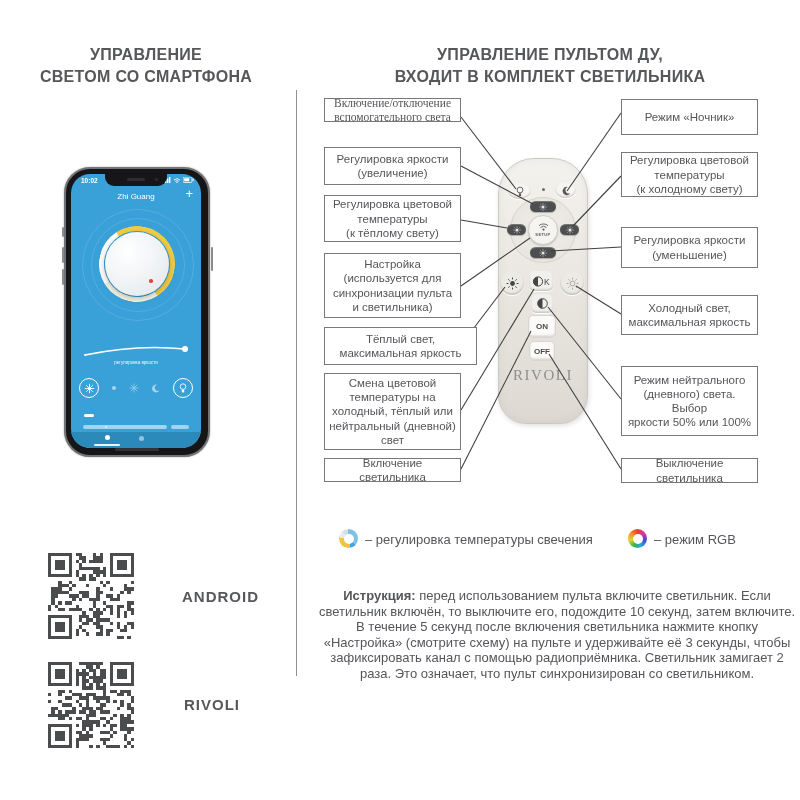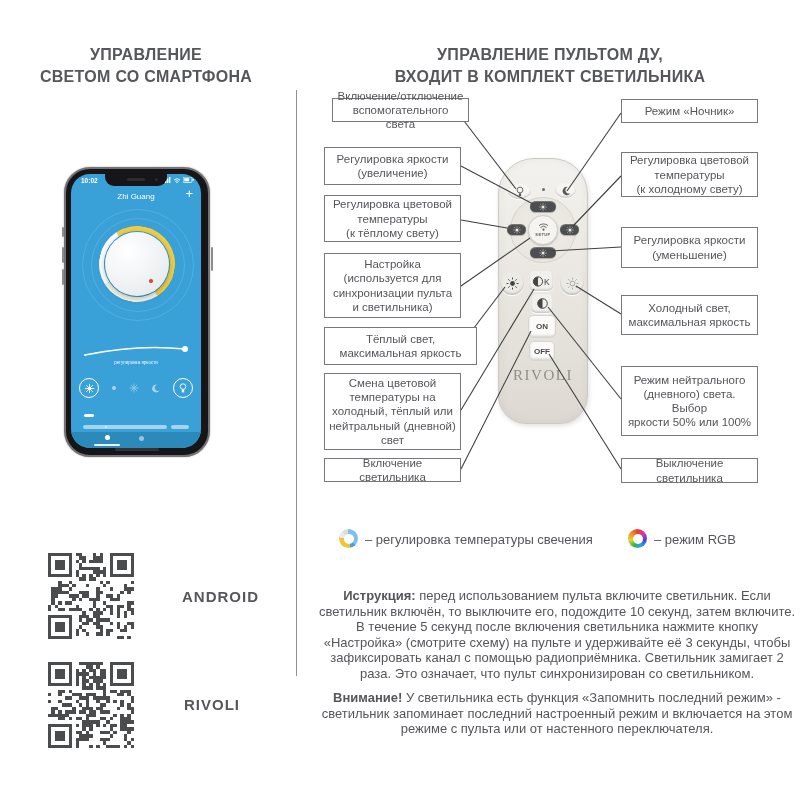--- a/index.html
+++ b/index.html
@@ -873,55 +873,54 @@
     <line x1="461" y1="410" x2="534" y2="289"></line>
     <line x1="461" y1="469" x2="531" y2="331"></line>
     <line x1="621" y1="113" x2="567" y2="191"></line>
     <line x1="621" y1="176" x2="573" y2="226"></line>
     <line x1="621" y1="247" x2="551" y2="251"></line>
     <line x1="621" y1="314" x2="576" y2="286"></line>
     <line x1="621" y1="399" x2="548" y2="307"></line>
     <line x1="621" y1="469" x2="549" y2="354"></line>
   </svg>
 
-  <div class="co" style="left:332px;top:98px;width:137px;height:24px;"><span>Включение/отключение
+  <div class="co" style="left:324px;top:98px;width:137px;height:24px;font-family:Liberation Serif, serif;"><span>Включение/отключение
 вспомогательного света</span></div>
   <div class="co" style="left:324px;top:147px;width:137px;height:38px;"><span>Регулировка яркости
 (увеличение)</span></div>
   <div class="co" style="left:324px;top:195px;width:137px;height:47px;"><span>Регулировка цветовой
 температуры
 (к тёплому свету)</span></div>
   <div class="co" style="left:324px;top:253px;width:137px;height:65px;"><span>Настройка
 (используется для
 синхронизации пульта
 и светильника)</span></div>
   <div class="co" style="left:324px;top:327px;width:153px;height:38px;"><span>Тёплый свет,
 максимальная яркость</span></div>
   <div class="co" style="left:324px;top:373px;width:137px;height:77px;"><span>Смена цветовой
 температуры на
 холодный, тёплый или
 нейтральный (дневной)
 свет</span></div>
   <div class="co" style="left:324px;top:458px;width:137px;height:24px;"><span>Включение светильника</span></div>
 
-  <div class="co" style="left:621px;top:99px;width:137px;height:24px;"><span>Режим «Ночник»</span></div>
+  <div class="co" style="left:621px;top:99px;width:137px;height:36px;"><span>Режим «Ночник»</span></div>
   <div class="co" style="left:621px;top:152px;width:137px;height:45px;"><span>Регулировка цветовой
 температуры
 (к холодному свету)</span></div>
   <div class="co" style="left:621px;top:227px;width:137px;height:41px;"><span>Регулировка яркости
 (уменьшение)</span></div>
   <div class="co" style="left:621px;top:295px;width:137px;height:40px;"><span>Холодный свет,
 максимальная яркость</span></div>
   <div class="co" style="left:621px;top:366px;width:137px;height:70px;"><span>Режим нейтрального
 (дневного) света.
 Выбор
 яркости 50% или 100%</span></div>
   <div class="co" style="left:621px;top:458px;width:137px;height:25px;text-align:center;"><span>Выключение светильника</span></div>
 
   <div class="lgicon lg-temp" style="left:339px;top:529px;"></div>
   <div class="lglabel" style="left:365px;top:532px;">– регулировка температуры свечения</div>
   <div class="lgicon lg-rgb" style="left:628px;top:529px;"></div>
   <div class="lglabel" style="left:654px;top:532px;">– режим RGB</div>
 
   <div class="para" style="top:588px;"><b>Иструкция:</b><span> перед использованием пульта включите светильник. Если светильник включён, то выключите его, подождите 10 секунд, затем включите. В течение 5 секунд после включения светильника нажмите кнопку «Настройка» (смотрите схему) на пульте и удерживайте её 3 секунды, чтобы зафиксировать канал с помощью радиоприёмника. Светильник замигает 2 раза. Это означает, что пульт синхронизирован со светильником.</span></div>
-  <div class="para" style="top:690px;"><b>Внимание!</b><span> У светильника есть функция «Запомнить последний режим» - светильник запоминает последний настроенный режим и включается на этом режиме с пульта или от настенного переключателя.</span></div>
 
 </div>
 
 </body></html>

